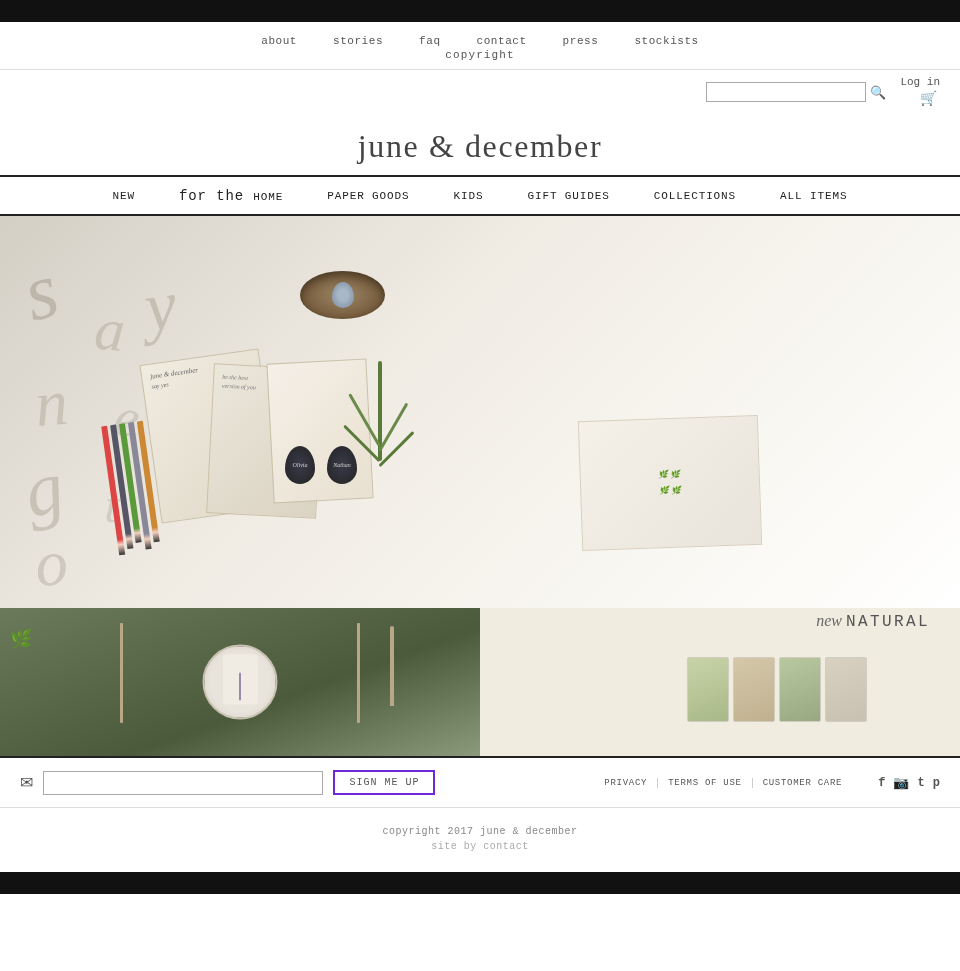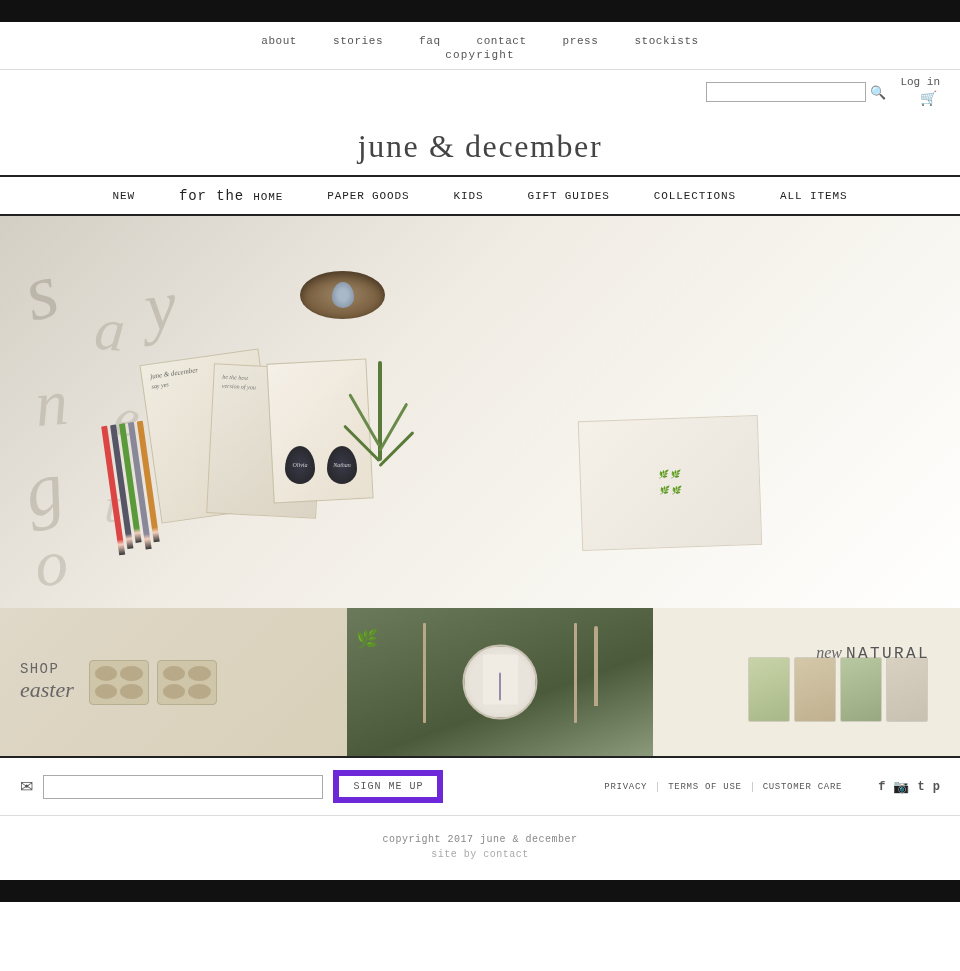--- a/index.html
+++ b/index.html
@@ -249,21 +249,21 @@
     
     .natural-card {
       background: #f0ece0;
       display: flex;
       align-items: center;
       justify-content: center;
       position: relative;
     }
     .natural-text {
       position: absolute;
-      top: 36px;
+      top: 4px;
       right: 30px;
       text-align: right;
       z-index: 2;
     }
     .new-text {
       font-family: Georgia, serif;
       font-size: 16px;
       font-style: italic;
       color: #666;
     }
@@ -300,21 +300,21 @@
     .email-input {
       flex: 1;
       max-width: 280px;
       border: 1px solid #aaa;
       padding: 5px 8px;
       font-size: 11px;
       outline: none;
     }
     .signup-btn {
       background: #fff;
-      border: 6px solid #6d28d9;
+      border: 2px solid #6d28d9;
       padding: 5px 14px;
       font-family: 'Courier New', monospace;
       font-size: 10px;
       letter-spacing: 0.1em;
       text-transform: uppercase;
       cursor: pointer;
       color: #555;
     }
 
     .footer-links {
@@ -491,40 +491,20 @@
     <div style="width:6px; height:125px; background:linear-gradient(to bottom, #555566 0%, #555566 88%, #f5d0c0 92%, #333 100%); border-radius:1px 1px 0 0;"></div>
     <div style="width:6px; height:120px; background:linear-gradient(to bottom, #5a9a3a 0%, #5a9a3a 88%, #f5d0c0 92%, #333 100%); border-radius:1px 1px 0 0;"></div>
     <div style="width:6px; height:128px; background:linear-gradient(to bottom, #888899 0%, #888899 88%, #f5d0c0 92%, #333 100%); border-radius:1px 1px 0 0;"></div>
     <div style="width:6px; height:122px; background:linear-gradient(to bottom, #cc8833 0%, #cc8833 88%, #f5d0c0 92%, #333 100%); border-radius:1px 1px 0 0;"></div>
   </div>
 
 </div>
 
 <div class="cards-section">
 
-  <div class="card easter-card" style="background:linear-gradient(135deg, #e0d8c8 0%, #d8d0b8 100%);">
-    <div class="easter-text-area">
-      <span class="shop-text">SHOP</span>
-      <span class="easter-italic">easter</span>
-    </div>
-    <div class="egg-cartons">
-      <div class="egg-carton" style="width:60px; height:45px; background:#cfc5a8; border-radius:4px; border:1px solid #b8ae90; display:grid; grid-template-columns:1fr 1fr; gap:3px; padding:5px;">
-        <div style="background:#b8aa88; border-radius:50%;"></div>
-        <div style="background:#b8aa88; border-radius:50%;"></div>
-        <div style="background:#b8aa88; border-radius:50%;"></div>
-        <div style="background:#b8aa88; border-radius:50%;"></div>
-      </div>
-      <div class="egg-carton" style="width:60px; height:45px; background:#cfc5a8; border-radius:4px; border:1px solid #b8ae90; display:grid; grid-template-columns:1fr 1fr; gap:3px; padding:5px;">
-        <div style="background:#b8aa88; border-radius:50%;"></div>
-        <div style="background:#b8aa88; border-radius:50%;"></div>
-        <div style="background:#b8aa88; border-radius:50%;"></div>
-        <div style="background:#b8aa88; border-radius:50%;"></div>
-      </div>
-    </div>
-  </div>
 
   <div class="card table-card" style="background:linear-gradient(160deg, #6a7a5a 0%, #4a5a3a 60%, #8a9a7a 100%); position:relative;">
 
     <div style="position:absolute; left:25%; top:15px; width:3px; height:100px; background:#b8a888; border-radius:1px;"></div>
 
     <div style="position:absolute; left:50%; top:50%; transform:translate(-50%,-50%); width:75px; height:75px; border-radius:50%; background:radial-gradient(circle, #e8e4dc 60%, #d0ccbf 100%); border:2px solid #c8c0b0;">
 
       <div style="position:absolute; top:8px; left:50%; transform:translateX(-50%); width:35px; height:50px; background:#f0ece4; border-radius:2px; display:flex; align-items:flex-end; justify-content:center; padding-bottom:4px;">
         <div style="width:2px; height:28px; background:#9a8aaa; border-radius:1px;"></div>
       </div>

